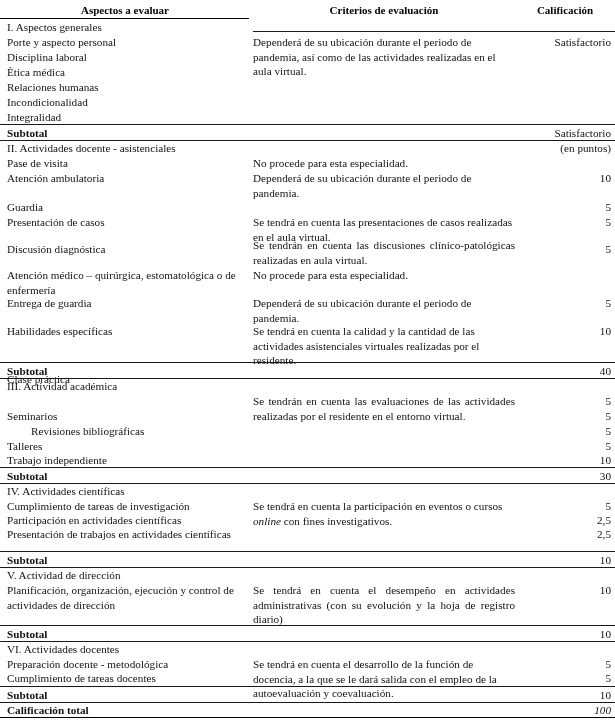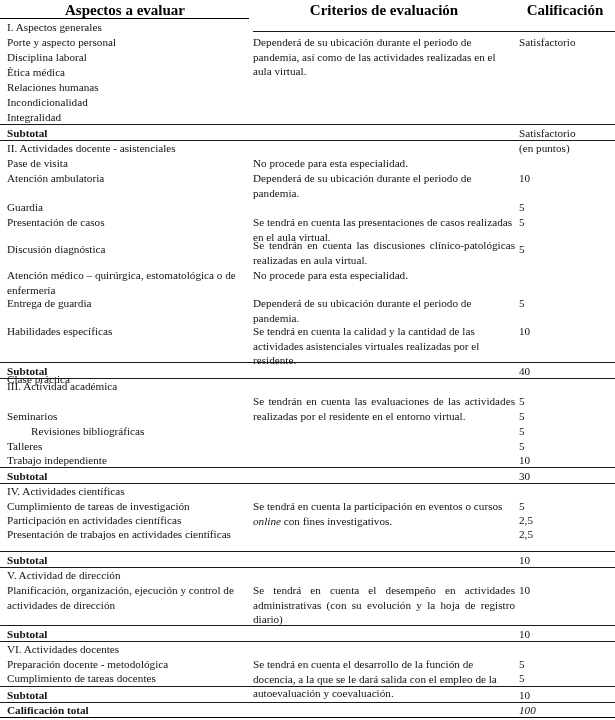--- a/index.html
+++ b/index.html
@@ -24,29 +24,29 @@
   .cell {
     position: absolute;
     font-size: 11.2px;
     line-height: 14.6px;
     white-space: pre-wrap;
     color: #121212;
   }
   .col-a { left: 7px;  width: 244px; text-align: left; }
   .col-b { left: 253px; width: 262px; text-align: left; }
   .col-b.just { text-align: justify; text-align-last: left; }
-  .col-c { left: 519px; width: 92px;  text-align: left; }
+  .col-c { left: 519px; width: 92px;  text-align: right; }
 
   .bold   { font-weight: bold; }
   .ital   { font-style: italic; }
 
   
   .hdr {
     position: absolute;
-    font-size: 15px;
+    font-size: 11px;
     font-weight: bold;
     line-height: 14px;
     text-align: center;
     color: #000;
   }
   #hdr-a { left: 0px;   top: 3px;  width: 250px; }
   #hdr-b { left: 253px; top: 3px;  width: 262px; }
   #hdr-c { left: 519px; top: 3px;  width: 92px;  }
 
   

